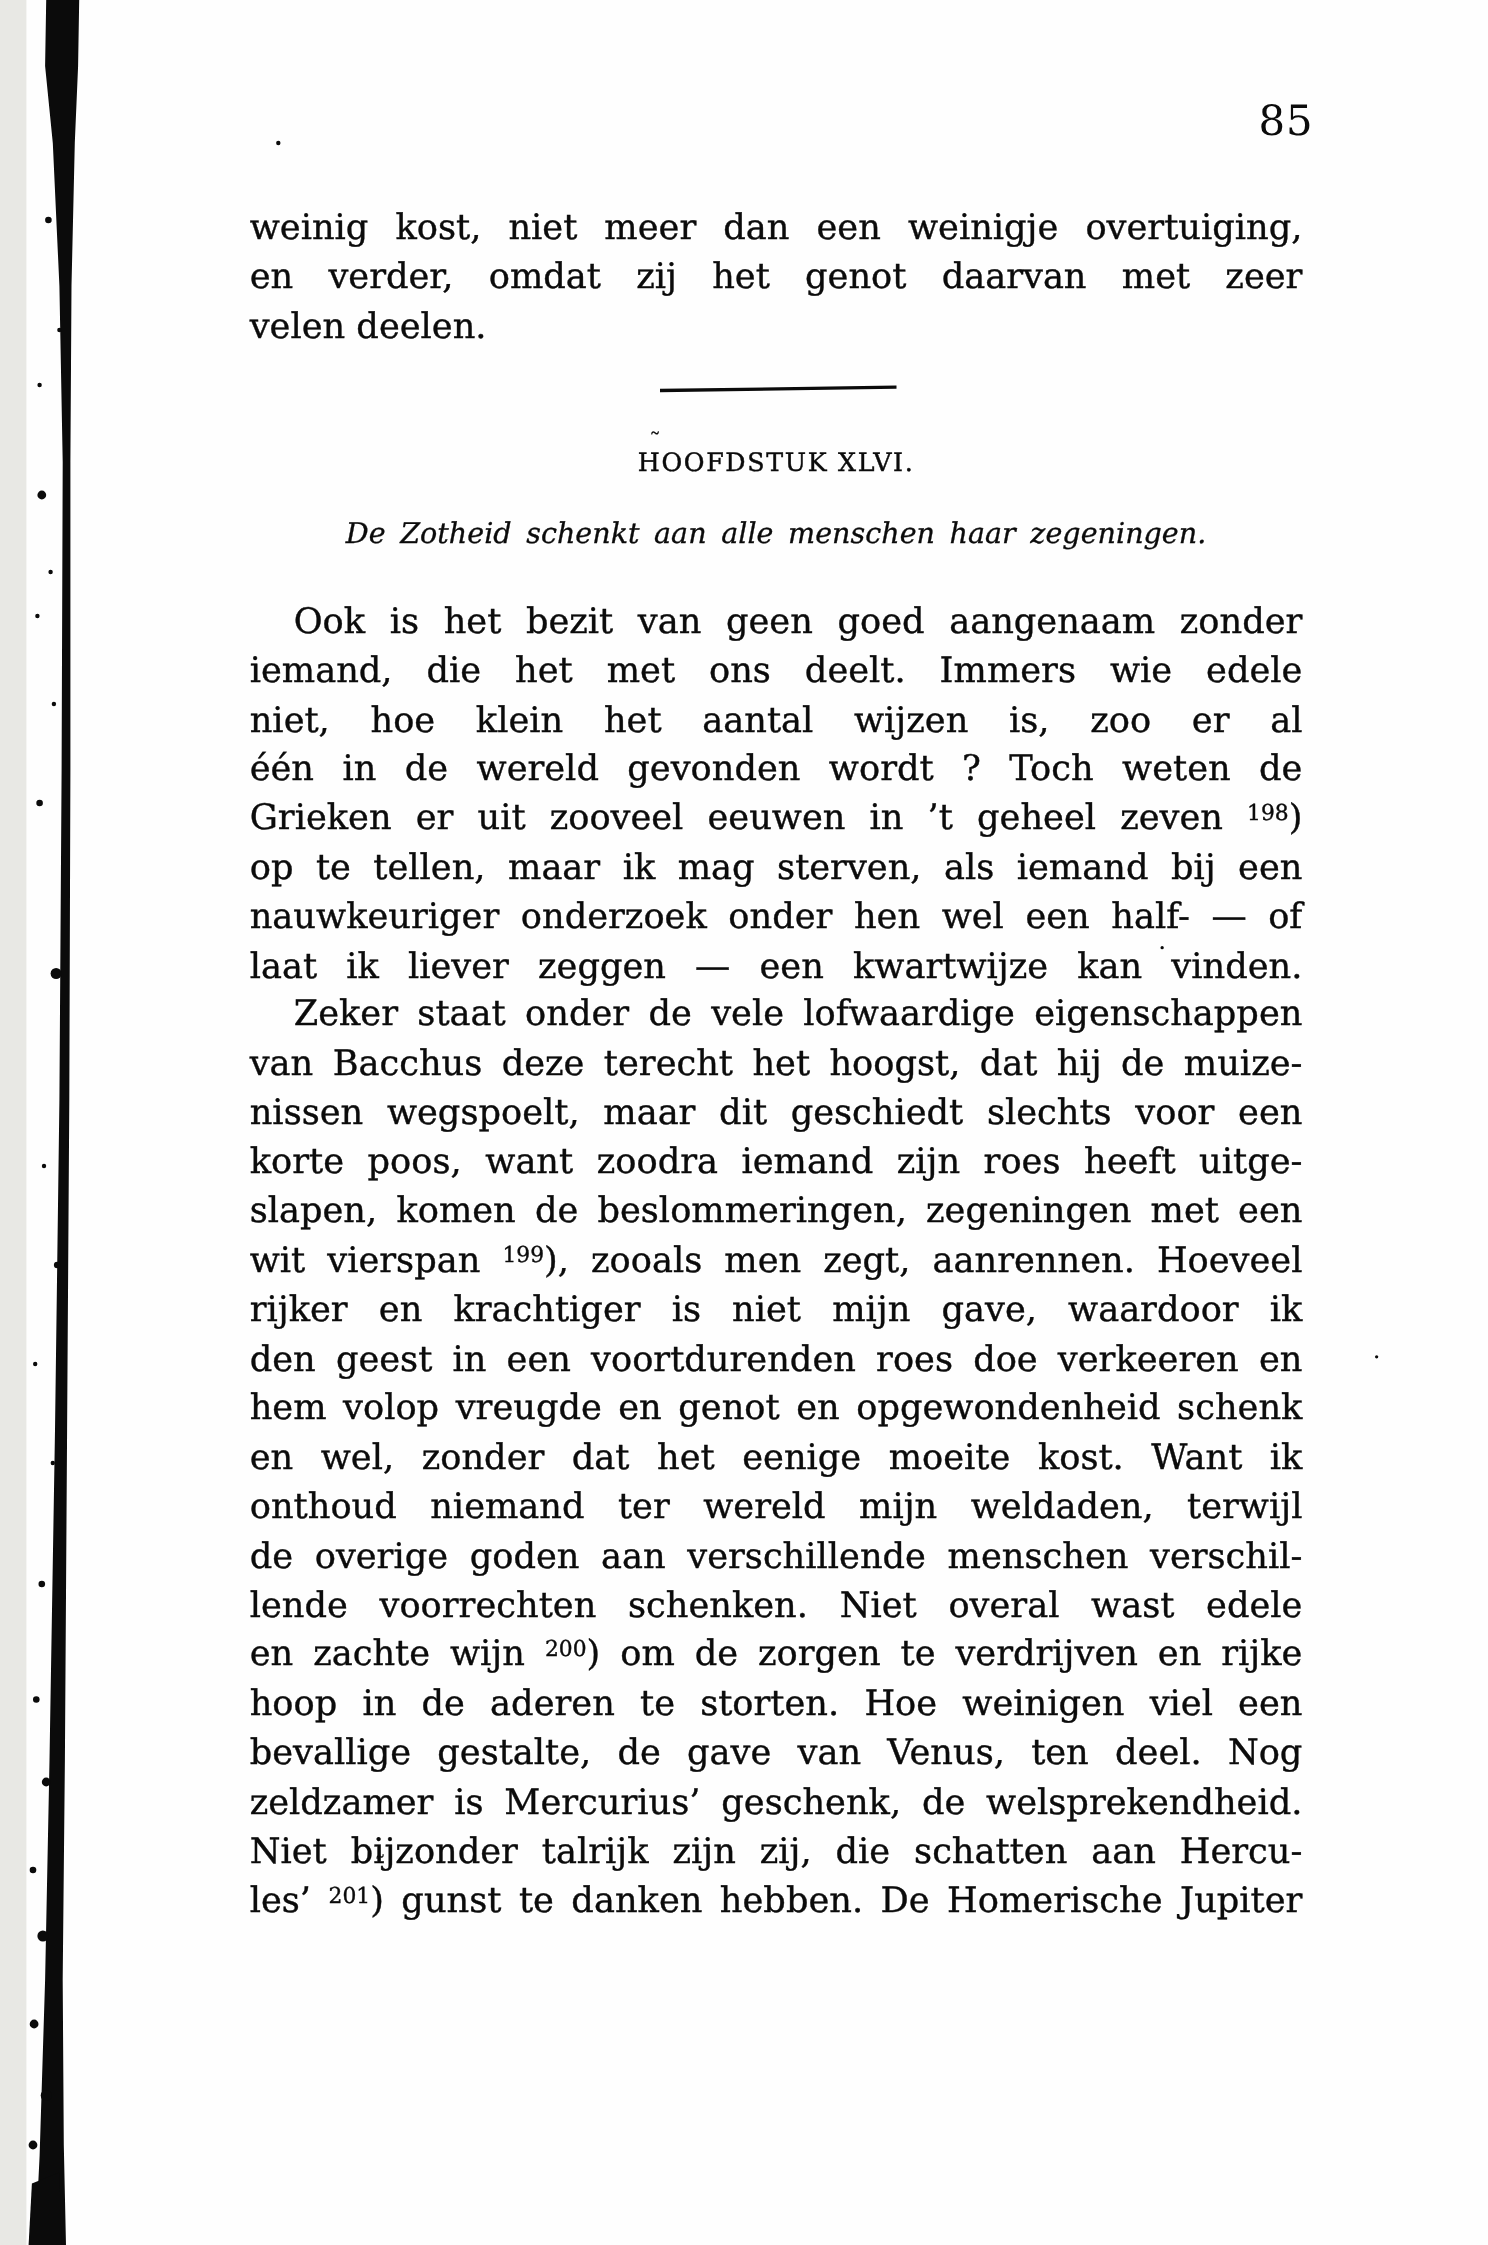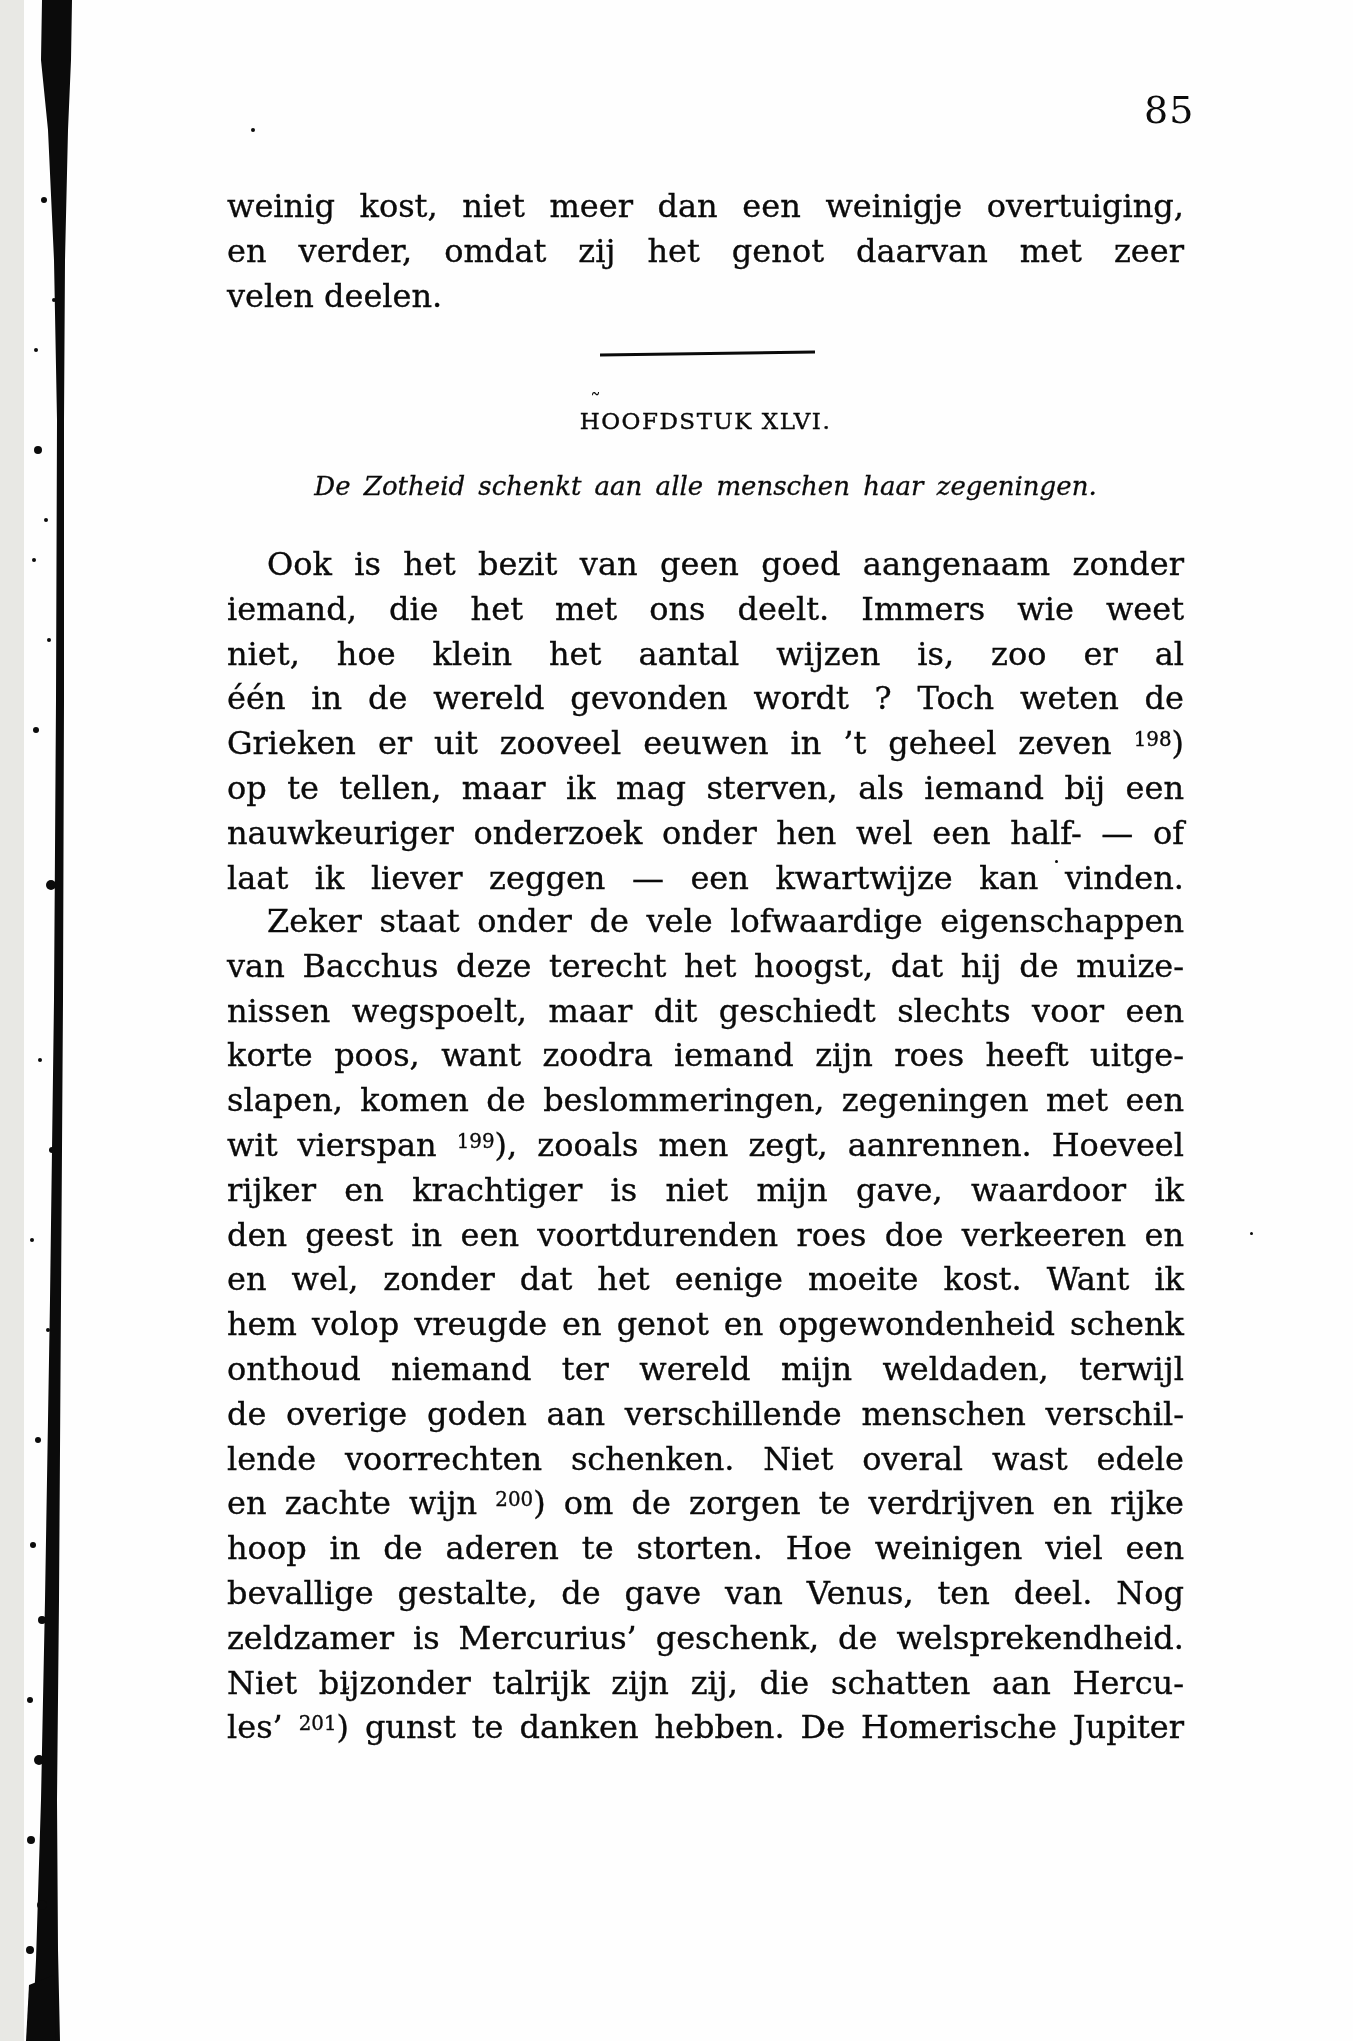--- a/index.html
+++ b/index.html
@@ -114,39 +114,39 @@
     </section>
 
   <div class="divider"></div>
 
   <h1 class="heading">HOOFDSTUK XLVI.</h1>
 
   <div class="subtitle">De Zotheid schenkt aan alle menschen haar zegeningen.</div>
 
   <section class="para" style="top:542px">
       <div class="line j ind"><span>Ook is het bezit van geen goed aangenaam zonder</span></div>
-      <div class="line j"><span>iemand, die het met ons deelt. Immers wie weet</span></div>
+      <div class="line j"><span>iemand, die het met ons deelt. Immers wie edele</span></div>
       <div class="line j"><span>niet, hoe klein het aantal wijzen is, zoo er al</span></div>
       <div class="line j"><span>één in de wereld gevonden wordt ? Toch weten de</span></div>
       <div class="line j"><span>Grieken er uit zooveel eeuwen in ’t geheel zeven </span><sup>198</sup><span>)</span></div>
       <div class="line j"><span>op te tellen, maar ik mag sterven, als iemand bij een</span></div>
       <div class="line j"><span>nauwkeuriger onderzoek onder hen wel een half- — of</span></div>
       <div class="line j"><span>laat ik liever zeggen — een kwartwijze kan vinden.</span></div>
     </section>
   <section class="para" style="top:899px">
       <div class="line j ind"><span>Zeker staat onder de vele lofwaardige eigenschappen</span></div>
       <div class="line j"><span>van Bacchus deze terecht het hoogst, dat hij de muize-</span></div>
       <div class="line j"><span>nissen wegspoelt, maar dit geschiedt slechts voor een</span></div>
       <div class="line j"><span>korte poos, want zoodra iemand zijn roes heeft uitge-</span></div>
       <div class="line j"><span>slapen, komen de beslommeringen, zegeningen met een</span></div>
       <div class="line j"><span>wit vierspan </span><sup>199</sup><span>), zooals men zegt, aanrennen. Hoeveel</span></div>
       <div class="line j"><span>rijker en krachtiger is niet mijn gave, waardoor ik</span></div>
       <div class="line j"><span>den geest in een voortdurenden roes doe verkeeren en</span></div>
+      <div class="line j"><span>hem volop vreugde en genot en opgewondenheid schenk</span></div>
       <div class="line j"><span>en wel, zonder dat het eenige moeite kost. Want ik</span></div>
-      <div class="line j"><span>hem volop vreugde en genot en opgewondenheid schenk</span></div>
       <div class="line j"><span>onthoud niemand ter wereld mijn weldaden, terwijl</span></div>
       <div class="line j"><span>de overige goden aan verschillende menschen verschil-</span></div>
       <div class="line j"><span>lende voorrechten schenken. Niet overal wast edele</span></div>
       <div class="line j"><span>en zachte wijn </span><sup>200</sup><span>) om de zorgen te verdrijven en rijke</span></div>
       <div class="line j"><span>hoop in de aderen te storten. Hoe weinigen viel een</span></div>
       <div class="line j"><span>bevallige gestalte, de gave van Venus, ten deel. Nog</span></div>
       <div class="line j"><span>zeldzamer is Mercurius’ geschenk, de welsprekendheid.</span></div>
       <div class="line j"><span>Niet bijzonder talrijk zijn zij, die schatten aan Hercu-</span></div>
       <div class="line j"><span>les’ </span><sup>201</sup><span>) gunst te danken hebben. De Homerische Jupiter</span></div>
     </section>

